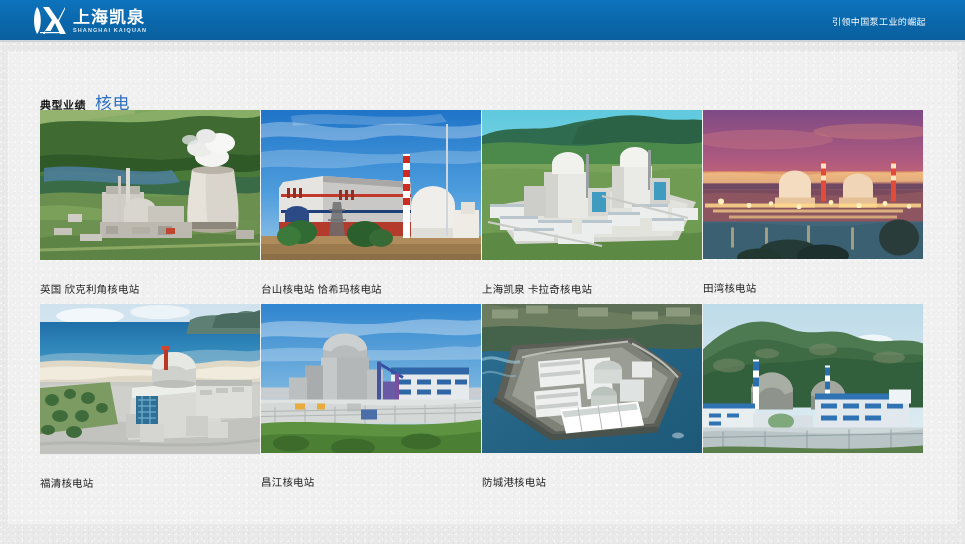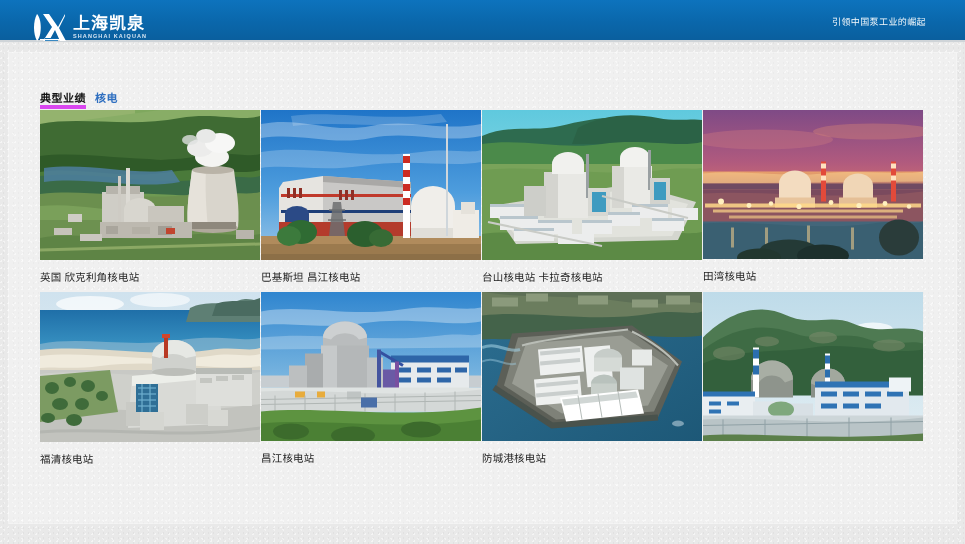--- a/index.html
+++ b/index.html
@@ -21,22 +21,22 @@
 
   
   .topbar {
     position: relative;
     height: 42px;
     background: #0b6cb3;
     background-image: linear-gradient(#0d73bd 0%, #0a67ab 55%, #0a5f9e 100%);
     border-bottom: 2px solid #cfd4d8;
   }
   .logo {
-    position: absolute; left: 34px; top: 11px;
-    display: flex; align-items: center; gap: 5px;
+    position: absolute; left: 34px; top: 5px;
+    display: flex; gap: 5px;
     height: 32px;
   }
   .logo-mark { width: 34px; height: 31px; display:block; }
   .logo-text { display: flex; flex-direction: column; justify-content: center; line-height: 1; }
   .logo-cn {
     color: #ffffff; font-size: 17px; font-weight: bold;
     letter-spacing: 1px; white-space: nowrap;
   }
   .logo-en {
     color: #d8e7f4; font-size: 5.5px; font-weight: bold;
@@ -58,25 +58,25 @@
     box-shadow: 0 0 0 1px rgba(255,255,255,.30) inset;
   }
 
   .section-head {
     position: absolute; left: 32px; top: 37px;
     display: flex; align-items: baseline; gap: 9px;
     white-space: nowrap;
   }
   .section-title {
     color: #111111; font-size: 11px; font-weight: bold;
-    border-bottom: 4px solid #d946ef; padding-bottom: 0;
+    border-bottom: 1px solid #d946ef; padding-bottom: 0;
     letter-spacing: .5px;
   }
   .section-sub {
-    color: #2f6fc0; font-size: 11px; letter-spacing: .5px; cursor: pointer; font-weight: bold;
+    color: #2f6fc0; font-size: 17px; letter-spacing: .5px; cursor: pointer;
   }
 
   
   .grid {
     position: absolute;
     left: 32px; top: 58px;
     width: 885px;
     display: grid;
     grid-template-columns: repeat(4, 220px);
     column-gap: 1px;
@@ -84,21 +84,21 @@
   }
   .card { width: 220px; }
   .thumb {
     width: 220px; height: 150px;
     position: relative; overflow: hidden;
     background: #9aa6ad;
     display: block; cursor: pointer;
   }
   .thumb svg { display: block; width: 100%; height: 100%; }
   .caption {
-    margin-top: 10px;
+    margin-top: 22px;
     font-size: 10.5px; color: #1c1c1c;
     letter-spacing: .2px; white-space: nowrap;
     line-height: 14px;
   }
 
   
   .row2 .thumb { height: 149px; }
 </style>
 </head>
 <body>
@@ -234,21 +234,21 @@
           <path d="M68 100 L84 100" stroke="#6d6f70" stroke-width="1.5"></path>
           <path d="M67 110 L85 110" stroke="#6d6f70" stroke-width="1.5"></path>
 
           <ellipse cx="40" cy="122" rx="16" ry="12" fill="#2f6b33"></ellipse>
           <ellipse cx="28" cy="126" rx="12" ry="10" fill="#3c7a3c"></ellipse>
           <ellipse cx="104" cy="124" rx="18" ry="13" fill="#2b5f2e"></ellipse>
           <ellipse cx="120" cy="128" rx="12" ry="9" fill="#376b35"></ellipse>
           <rect x="0" y="144" width="220" height="6" fill="#8c6f47"></rect>
         </svg>
       </div>
-      <div class="caption">巴基斯坦 昌江核电站</div>
+      <div class="caption">台山核电站 恰希玛核电站</div>
     </div>
 
     <div class="card">
       <div class="thumb">
         <svg viewBox="0 0 220 150" preserveAspectRatio="xMidYMid slice" aria-hidden="true">
           <defs>
             <linearGradient id="c3sky" x1="0" y1="0" x2="0" y2="1">
               <stop offset="0" stop-color="#5fc9de"></stop>
               <stop offset="1" stop-color="#a9e2e8"></stop>
             </linearGradient>
@@ -300,21 +300,21 @@
             <rect x="126" y="102" width="32" height="3"></rect>
             <rect x="150" y="94" width="36" height="3"></rect>
             <rect x="170" y="108" width="32" height="3"></rect>
           </g>
           <g stroke="#c9cbc6" stroke-width="2" fill="none">
             <path d="M6 112 L120 136"></path>
             <path d="M120 86 L206 108"></path>
           </g>
         </svg>
       </div>
-      <div class="caption">台山核电站 卡拉奇核电站</div>
+      <div class="caption">上海凯泉 卡拉奇核电站</div>
     </div>
 
     <div class="card row2">
       <div class="thumb">
         <svg viewBox="0 0 220 150" preserveAspectRatio="xMidYMid slice" aria-hidden="true">
           <defs>
             <linearGradient id="c5sky" x1="0" y1="0" x2="0" y2="1">
               <stop offset="0" stop-color="#7e4a86"></stop>
               <stop offset=".35" stop-color="#b05a7e"></stop>
               <stop offset=".62" stop-color="#e0766a"></stop>

